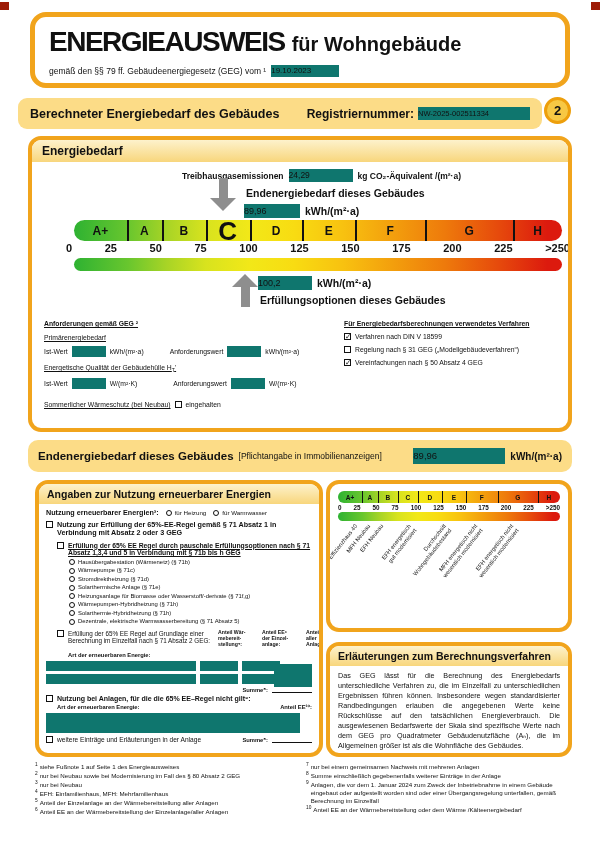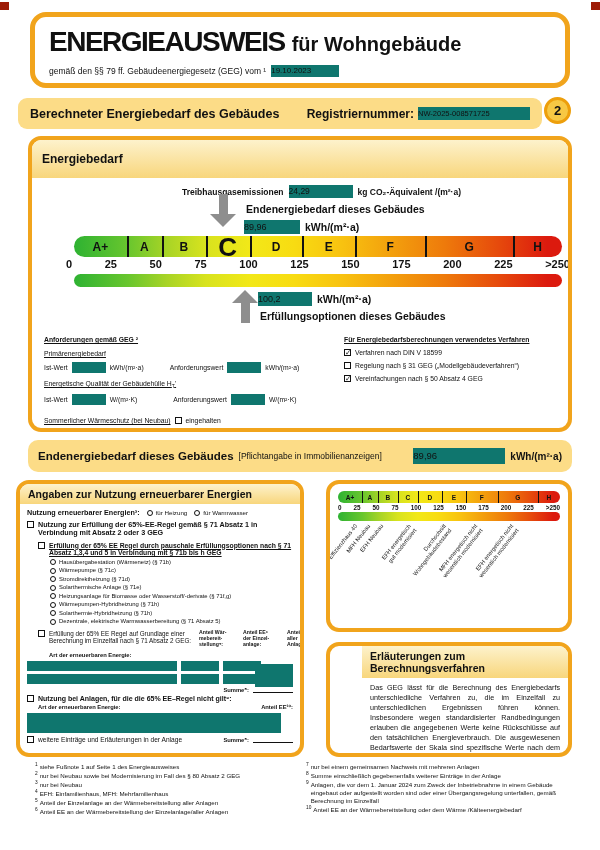--- a/index.html
+++ b/index.html
@@ -21,21 +21,21 @@
          border-radius:9px;display:flex;align-items:center;padding:0 12px;box-sizing:border-box;}
   .band1 .t{font-size:12.5px;font-weight:bold;}
   .band1 .rl{font-size:12px;font-weight:bold;margin-left:auto;margin-right:4px;}
   .pgnum{position:absolute;left:544px;top:97px;width:27px;height:27px;border-radius:50%;
          background:#F7C844;border:3px solid #ED9F0C;box-sizing:border-box;text-align:center;
          font-weight:bold;font-size:13px;line-height:21px;}
 
   
   .panel{position:absolute;border:4px solid #F1A41C;border-radius:13px;background:#fff;
          box-sizing:border-box;overflow:hidden;}
-  .phead{background:linear-gradient(#FDF2CC,#F8D67C);padding:12px 10px;font-weight:bold;font-size:12px;}
+  .phead{background:linear-gradient(#FDF2CC,#F8D67C);padding:4px 10px;font-weight:bold;font-size:12px;}
   .phead.sm{font-size:10.5px;padding:4px 8px;}
 
   
   .p1{left:28px;top:136px;width:544px;height:296px;}
   .p1c{position:relative;width:100%;height:268px;}
   .ghg{position:absolute;top:7px;left:150px;width:382px;display:flex;align-items:center;gap:5px;
        font-size:8.5px;font-weight:bold;}
   .endlbl{position:absolute;top:25px;left:214px;font-size:10.5px;font-weight:bold;}
   .endval{position:absolute;top:42px;left:212px;display:flex;align-items:center;gap:5px;
           font-size:10.5px;font-weight:bold;}
@@ -73,21 +73,21 @@
          background:#fff;flex:none;vertical-align:middle;box-sizing:border-box;}
 
   
   .band2{position:absolute;left:28px;top:440px;width:544px;height:32px;background:#FCDC87;
          border-radius:10px;display:flex;align-items:center;padding:0 10px;box-sizing:border-box;gap:5px;}
   .band2 .t{font-size:11.5px;font-weight:bold;}
   .band2 .n{font-size:8.5px;}
   .band2 .u{font-size:10px;font-weight:bold;}
 
   
-  .p2{left:16px;top:480px;width:288px;height:277px;}
+  .p2{left:35px;top:480px;width:288px;height:277px;}
   .p2c{padding:4px 7px;font-size:6.3px;position:relative;}
   .usage{display:flex;align-items:center;gap:7px;}
   .usage .b{font-weight:bold;font-size:7.2px;}
   .opt{display:flex;align-items:center;gap:3px;font-size:6.2px;}
   .ckrow{display:flex;gap:4px;margin-top:4px;align-items:flex-start;}
   .ckrow .b{font-weight:bold;font-size:7.2px;line-height:1.15;}
   .ckrow .bu{font-weight:bold;font-size:6.8px;text-decoration:underline;line-height:1.15;}
   .ind1{margin-left:11px;} .ind2{margin-left:23px;}
   .ropt{display:flex;align-items:center;gap:3px;font-size:5.9px;margin-top:1.5px;line-height:7px;}
   .einz{display:flex;gap:4px;margin-top:5px;align-items:flex-start;}
@@ -112,21 +112,21 @@
   .mini .tick{position:absolute;top:0;width:1.5px;height:100%;background:#111;}
   .mlet{position:absolute;top:50%;transform:translate(-50%,-50%);font-weight:bold;font-size:6.5px;}
   .mnums{display:flex;justify-content:space-between;font-size:6.3px;font-weight:bold;margin-top:1px;}
   .mgrad{height:9px;border-radius:5px;margin-top:1px;}
   .vlabs{position:relative;height:86px;}
   .vlab{position:absolute;top:2px;width:0;height:0;}
   .vlab span{position:absolute;right:0;top:0;white-space:nowrap;transform:rotate(-52deg);
              transform-origin:100% 0;font-size:5.8px;line-height:1.15;text-align:right;color:#222;display:block;}
 
   
-  .p4{left:326px;top:642px;width:246px;height:115px;padding-left:32px;}
+  .p4{left:326px;top:642px;width:246px;height:115px;}
   .p4c{padding:5px 8px;font-size:7.2px;text-align:justify;line-height:1.38;}
 
   
   .fnl{position:absolute;left:35px;top:763px;width:266px;font-size:6.2px;line-height:1.3;}
   .fnr{position:absolute;left:306px;top:763px;width:268px;font-size:6.2px;line-height:1.3;}
   .fn{display:flex;gap:2px;margin-bottom:1px;}
   .fn .s{font-size:4.8px;flex:none;margin-top:-1px;}
 </style>
 </head>
 <body>
@@ -139,21 +139,21 @@
     <span class="htitle">ENERGIEAUSWEIS</span><span class="hsub">für Wohngebäude</span>
     <div class="hlaw">
       <span>gemäß den §§ 79 ff. Gebäudeenergiegesetz (GEG) vom ¹</span>
       <span class="gbox" style="width:68px;height:12px;font-size:8px;line-height:12px;">19.10.2023</span>
     </div>
   </div>
 
   <div class="band1">
     <span class="t">Berechneter Energiebedarf des Gebäudes</span>
     <span class="rl">Registriernummer:</span>
-    <span class="gbox" style="width:112px;height:13px;font-size:7.5px;line-height:13px;">NW-2025-008571725</span>
+    <span class="gbox" style="width:112px;height:13px;font-size:7.5px;line-height:13px;">NW-2025-002511334</span>
   </div>
   <div class="pgnum">2</div>
 
   <div class="panel p1">
     <div class="phead">Energiebedarf</div>
     <div class="p1c">
       <div class="ghg">
         <span>Treibhausgasemissionen</span>
         <span class="gbox" style="width:64px;height:13px;font-size:8.5px;line-height:13px;font-weight:normal;">24,29</span>
         <span>kg CO₂-Äquivalent /(m²·a)</span>

